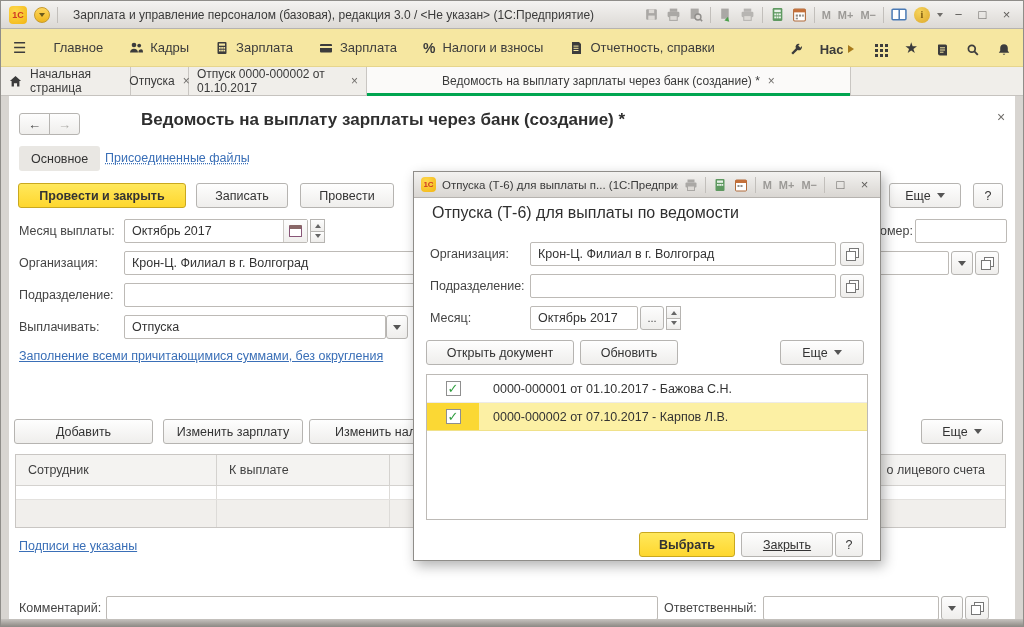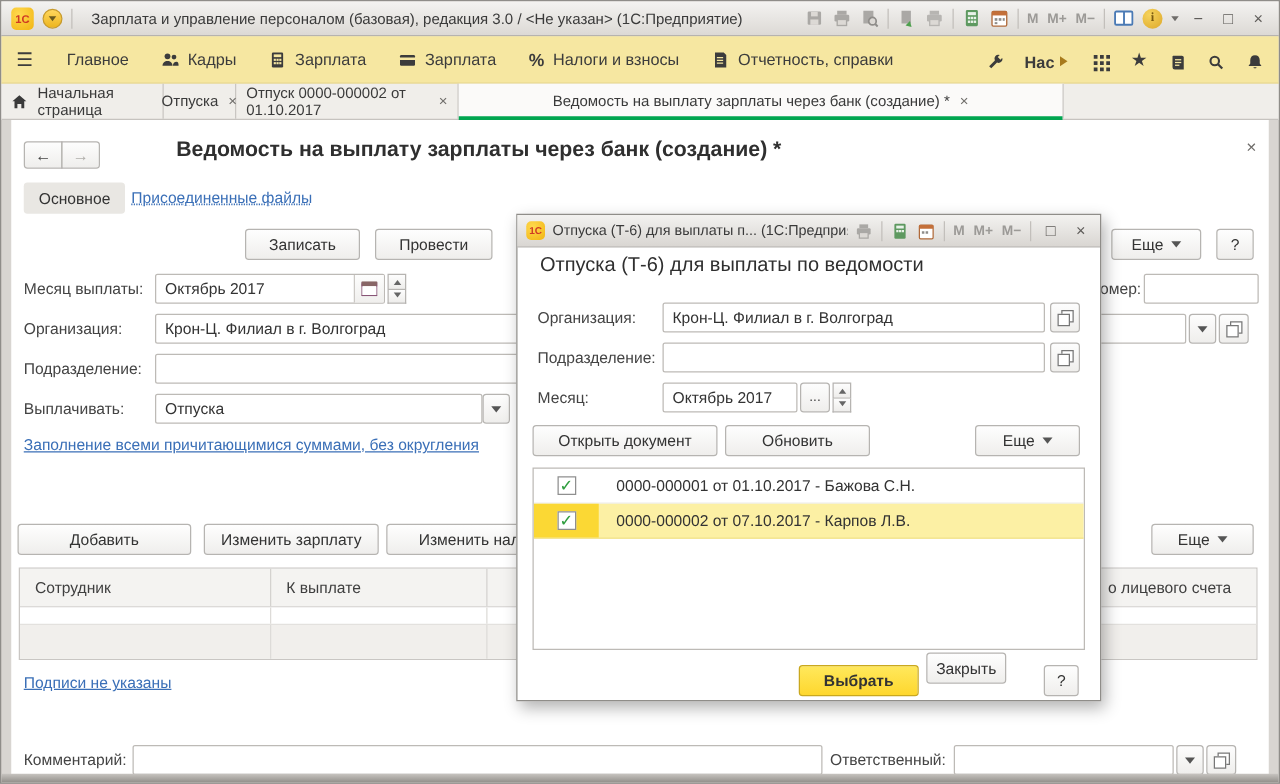--- a/index.html
+++ b/index.html
@@ -332,20 +332,21 @@
       </div>
     <div class="backbtn" style="left:40px;top:17px;border-radius:0 3px 3px 0;color:#b0aeab;">
         <span>→</span>
       </div>
     <div class="pagetitle" style="left:132px;top:14px;">Ведомость на выплату зарплаты через банк (создание) *</div>
     <div class="closex" style="left:988px;top:13px;">×</div>
 
     <div class="navtab" style="left:10px;top:50px;">Основное</div>
     <a class="link dotted" style="left:96px;top:55px;">Присоединенные файлы</a>
 
+    <div class="btn yellow" style="left:9px;top:87px;width:168px;">Провести и закрыть</div>
     <div class="btn" style="left:187px;top:87px;width:92px;">Записать</div>
     <div class="btn" style="left:291px;top:87px;width:94px;">Провести</div>
     <div class="btn" style="left:880px;top:87px;width:72px;">
         <span>Еще</span>
         <span class="caret"></span>
       </div>
     <div class="btn" style="left:964px;top:87px;width:30px;">?</div>
 
     <span class="lbl" style="left:10px;top:128px;">Месяц выплаты:</span>
     <div class="fldbox" style="left:115px;top:123px;width:184px;">
@@ -503,21 +504,21 @@
       <div class="spin" style="left:252px;top:108px;">
         <span class="s">
             <span class="tri-up-s"></span>
           </span>
         <span class="s">
             <span class="tri-dn-s"></span>
           </span>
       </div>
 
       <div class="btn" style="left:12px;top:142px;width:148px;">Открыть документ</div>
-      <div class="btn" style="left:166px;top:142px;width:116px;">Обновить</div>
+      <div class="btn" style="left:166px;top:142px;width:98px;">Обновить</div>
       <div class="btn" style="left:366px;top:142px;width:84px;">
           <span>Еще</span>
           <span class="caret"></span>
         </div>
 
       <div class="listbox">
         <div class="lrow">
           <div class="cbcell">
               <span class="cb">✓</span>
             </div>
@@ -525,19 +526,19 @@
         </div>
         <div class="lrow sel">
           <div class="cbcell">
               <span class="cb">✓</span>
             </div>
           <div class="ltext">0000-000002 от 07.10.2017 - Карпов Л.В.</div>
         </div>
       </div>
 
       <div class="btn yellow" style="left:225px;top:334px;width:96px;">Выбрать</div>
-      <div class="btn" style="left:327px;top:324px;width:64px;">Закрыть</div>
+      <div class="btn" style="left:327px;top:334px;width:92px;text-decoration:underline;">Закрыть</div>
       <div class="btn" style="left:421px;top:334px;width:28px;">?</div>
     </div>
   </div>
 
   <div class="bottom-frame"></div>
 </div>
 
 </body></html>

